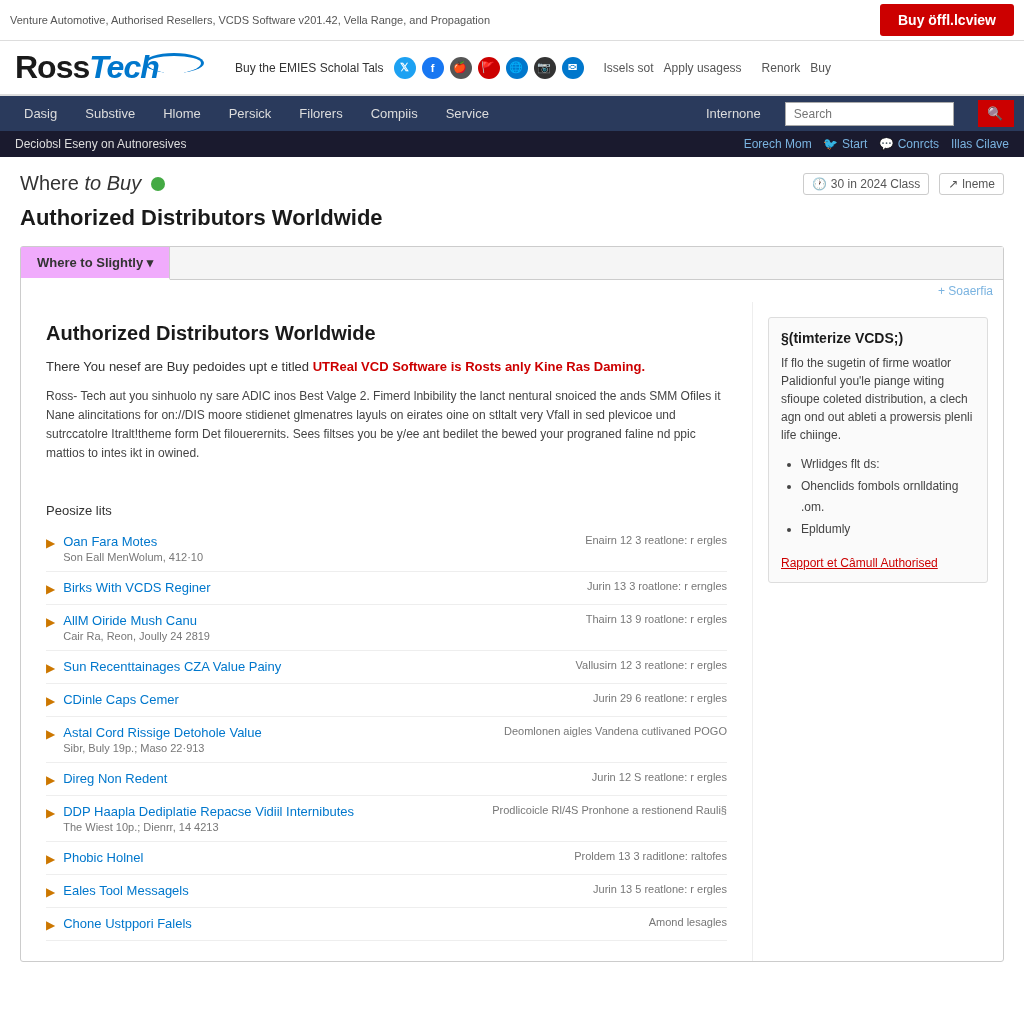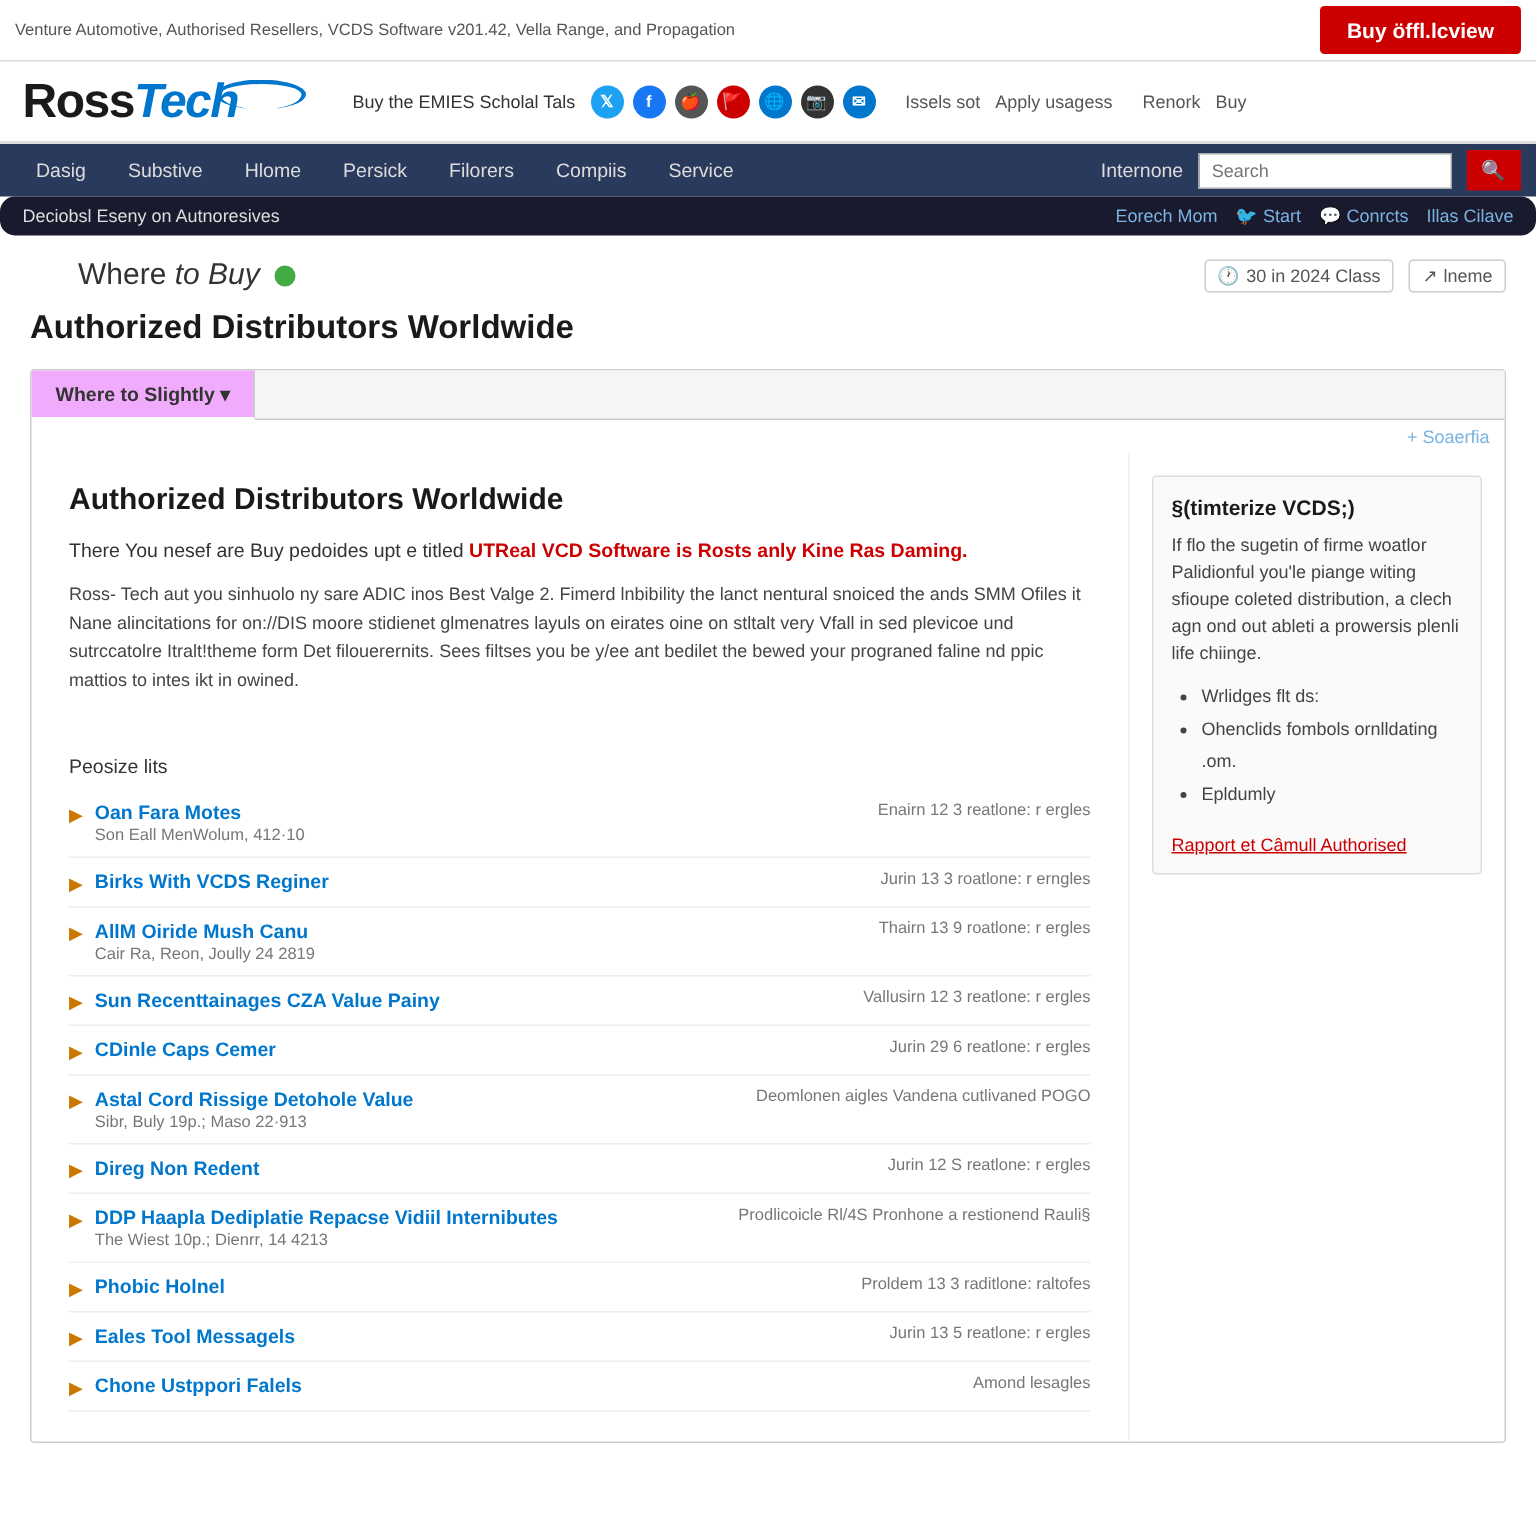--- a/index.html
+++ b/index.html
@@ -108,39 +108,38 @@
       gap: 0;
     }
     .nav-item {
       color: #ddd;
       padding: 10px 14px;
       font-size: 13px;
       cursor: pointer;
       text-decoration: none;
     }
     .nav-spacer { flex: 1; }
-    .nav-right { display: flex; align-items: center; gap: 10px; }
+    .nav-right { display: flex; align-items: center; gap: 24px; }
     .nav-search-box {
       border: 1px solid #aaa;
       background: #fff;
       padding: 4px 8px;
       font-size: 12px;
       width: 169px;
     }
 
     
     .breadcrumb-bar {
       background: #1a1a2e;
       color: #ddd;
       padding: 6px 15px;
       font-size: 12px;
       display: flex;
       justify-content: space-between;
       align-items: center;
-      border-radius: 10px;
     }
     .breadcrumb-right {
       display: flex;
       gap: 12px;
       align-items: center;
     }
     .breadcrumb-link {
       color: #7ab3e0;
       cursor: pointer;
       font-size: 12px;
@@ -148,21 +147,20 @@
 
     
     .page-content {
       padding: 15px 20px;
     }
     .page-title-area {
       display: flex;
       align-items: center;
       justify-content: space-between;
       margin-bottom: 10px;
-      margin-left: 32px;
     }
     .page-title-left {
       display: flex;
       align-items: center;
       gap: 10px;
     }
     .page-title {
       font-size: 20px;
       font-weight: normal;
     }
@@ -284,21 +282,21 @@
       color: #cc7700;
       font-size: 12px;
       margin-top: 2px;
       flex-shrink: 0;
     }
     .forum-item-content {
       flex: 1;
     }
     .forum-item-title {
       color: #0077cc;
-      font-weight: bold;
+      font-weight: normal;
       font-size: 13px;
       cursor: pointer;
       text-decoration: none;
     }
     .forum-item-sub {
       font-size: 11px;
       color: #777;
       margin-top: 2px;
     }
     .forum-item-meta {

